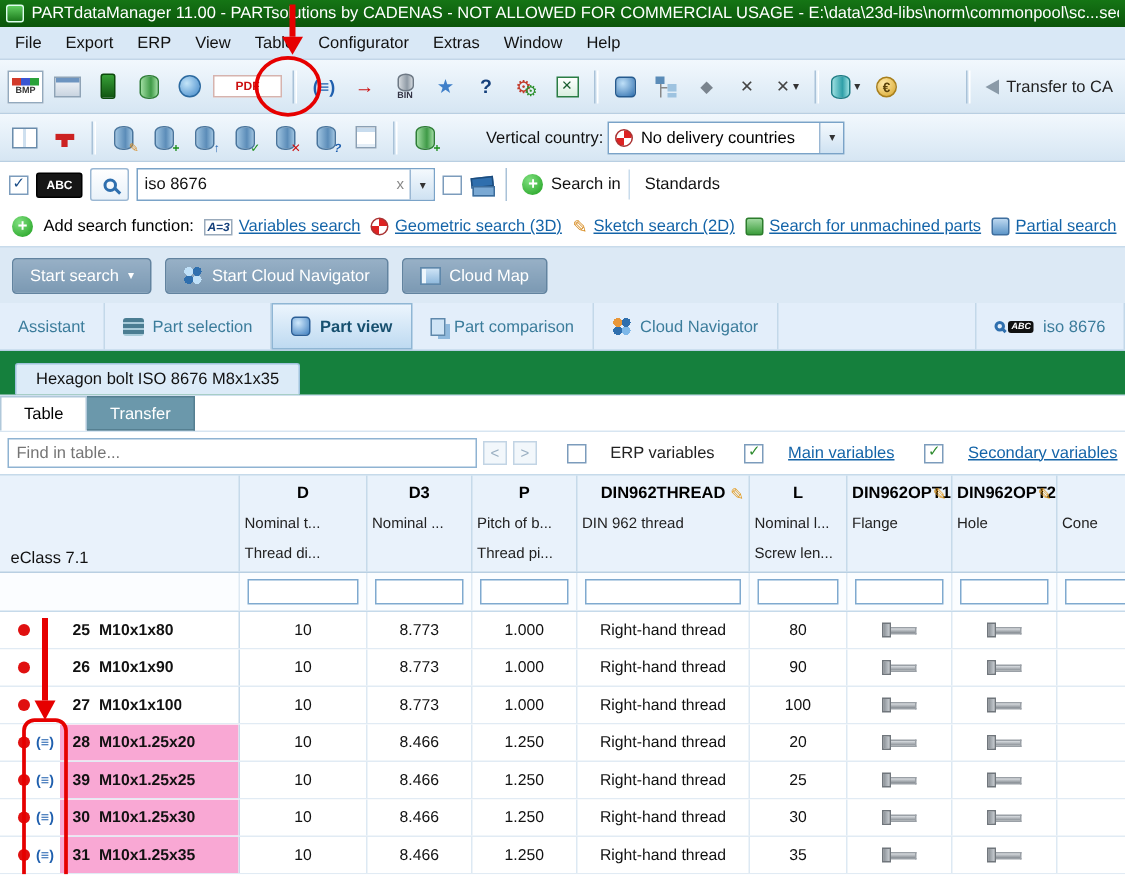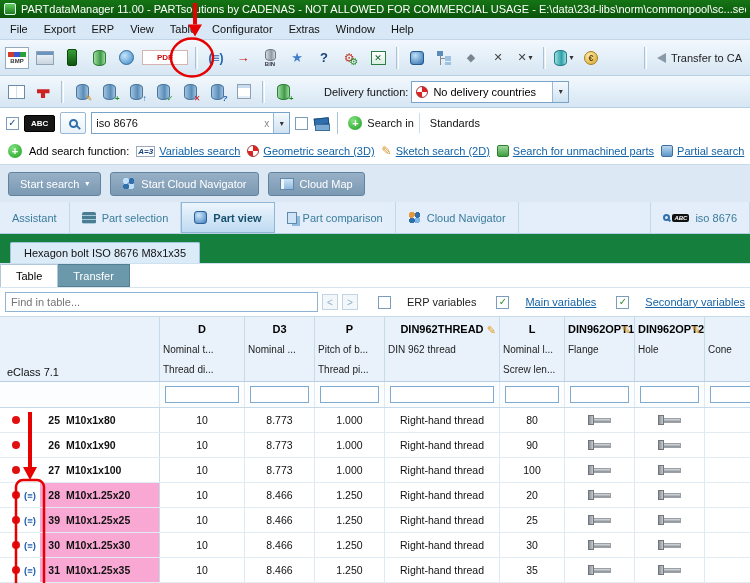--- a/index.html
+++ b/index.html
@@ -310,21 +310,21 @@
       </div>
     <div class="tbtn">
         <span class="listico"></span>
       </div>
     <div class="tsep"></div>
     <div class="tbtn">
         <span class="dbico green">
           <i class="badge green">+</i>
         </span>
       </div>
-    <span class="searchin-label" style="margin-left:26px">Delivery function:</span>
+    <span class="searchin-label" style="margin-left:26px">Vertical country:</span>
     <div class="searchwrap" style="width:158px">
       <span class="geometric-search-icon" style="margin-left:4px"></span>
       <span style="flex:1;padding:0 5px;white-space:nowrap;overflow:hidden">No delivery countries</span>
       <span class="combo-arrow">▾</span>
     </div>
   </div>
 
   <div class="searchrow">
     <span class="cb">
         <i class="chk">✓</i>

